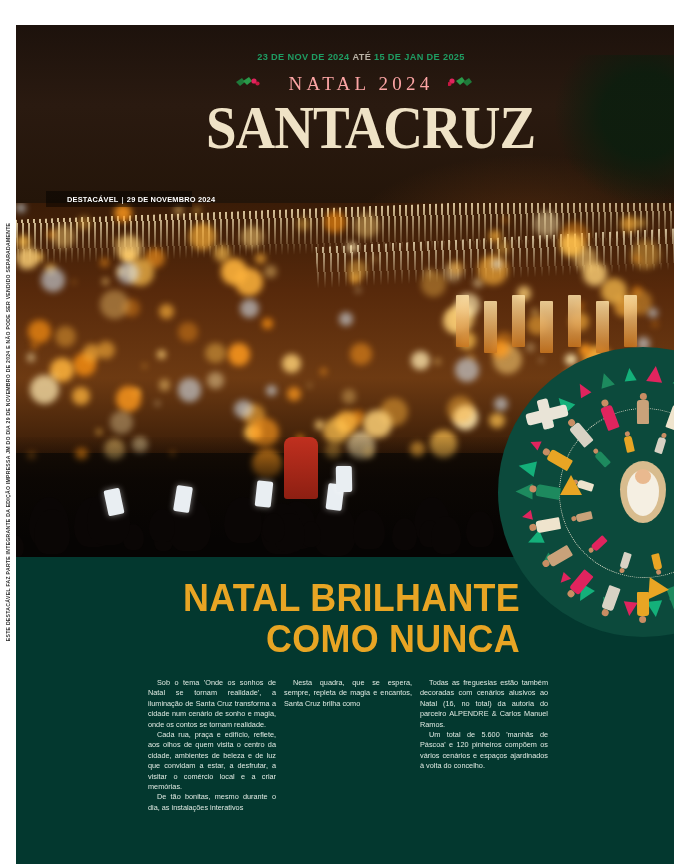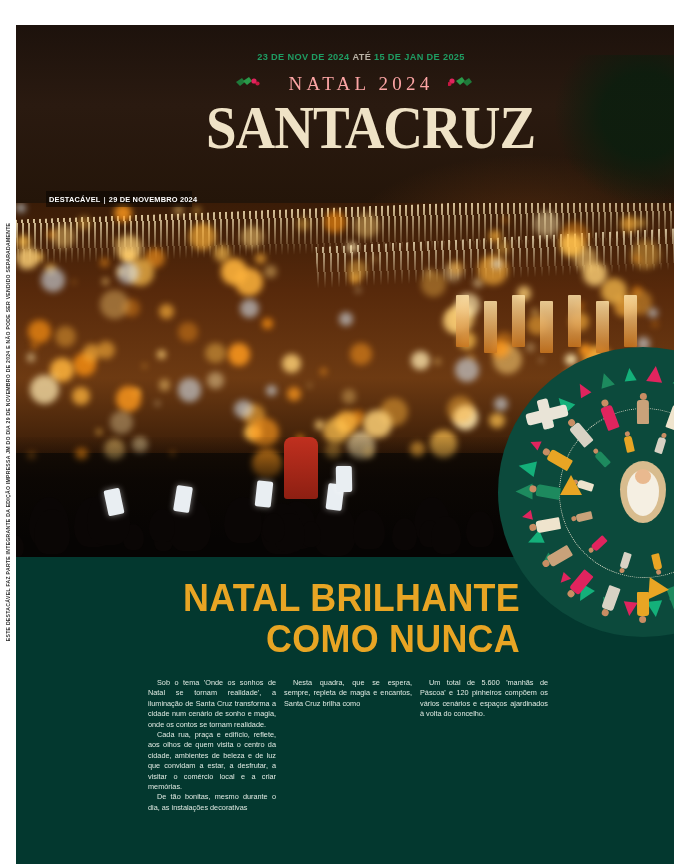--- a/index.html
+++ b/index.html
@@ -135,21 +135,21 @@
   }
   #logo .mark{
     position:absolute;left:0;top:14px;width:146px;text-align:center;
     color:#ffffff;font-family:"Liberation Serif",serif;font-weight:700;
     font-size:74px;line-height:88px;letter-spacing:-2px;
   }
   #strapline{
     position:absolute;left:30px;top:166px;width:146px;height:16px;
     background:rgba(0,0,0,.45);
     color:#ffffff;font-size:7.4px;font-weight:700;letter-spacing:.2px;
-    display:flex;align-items:center;padding-left:3px;box-sizing:border-box;
+    display:flex;align-items:center;padding-left:21px;box-sizing:border-box;
     font-family:"Liberation Sans",sans-serif;white-space:nowrap;
   }
   #strapline .sep{margin:0 3px;color:#ffffff;opacity:.8;}
 
   
   #dateline{
     position:absolute;left:205px;top:27px;width:280px;text-align:center;
     font-size:9.2px;font-weight:700;letter-spacing:.35px;
     font-family:"Liberation Sans",sans-serif;white-space:nowrap;
   }
@@ -445,26 +445,27 @@
 
     <div id="greenpanel">
       <div id="headline">
         <span>NATAL BRILHANTE</span>
         <span class="l2">COMO NUNCA</span>
       </div>
       <div id="columns">
         <div class="col">
             <p class="first">Sob o tema 'Onde os sonhos de Natal se tornam realidade', a iluminação de Santa Cruz transforma a cidade num cenário de sonho e magia, onde os contos se tornam realidade.</p>
             <p>Cada rua, praça e edifício, reflete, aos olhos de quem visita o centro da cidade, ambientes de beleza e de luz que convidam a estar, a desfrutar, a visitar o comércio local e a criar memórias.</p>
-            <p>De tão bonitas, mesmo durante o dia, as instalações decorativas</p>
+            <p>De tão bonitas, mesmo durante o dia, as instalações interativos</p>
           </div>
         <div class="col">
             <p>Nesta quadra, que se espera, sempre, repleta de magia e encantos, Santa Cruz brilha como</p>
           </div>
         <div class="col">
+            <p>Todas as freguesias estão também decoradas com cenários alusivos ao Natal (16, no total) da autoria do parceiro ALPENDRE &amp; Carlos Manuel Ramos.</p>
             <p>Um total de 5.600 'manhãs de Páscoa' e 120 pinheiros compõem os vários cenários e espaços ajardinados à volta do concelho.</p>
           </div>
       </div>
     </div>
 
     <div id="wreath">
       <div class="ring-dots"></div>
       <div class="manger">
         <span class="face"></span>
       </div>

